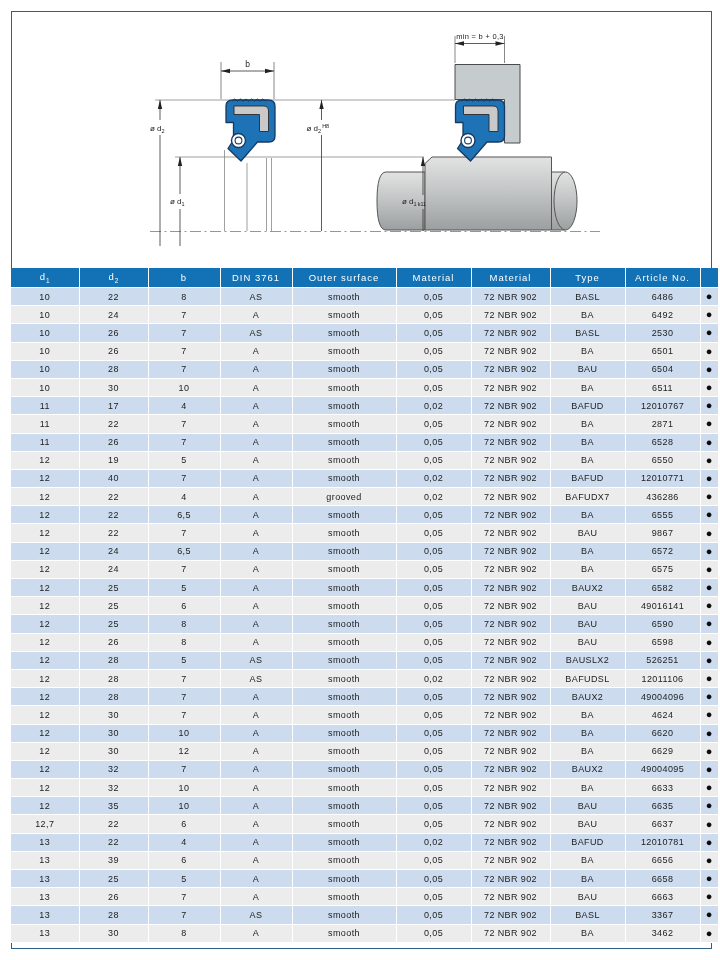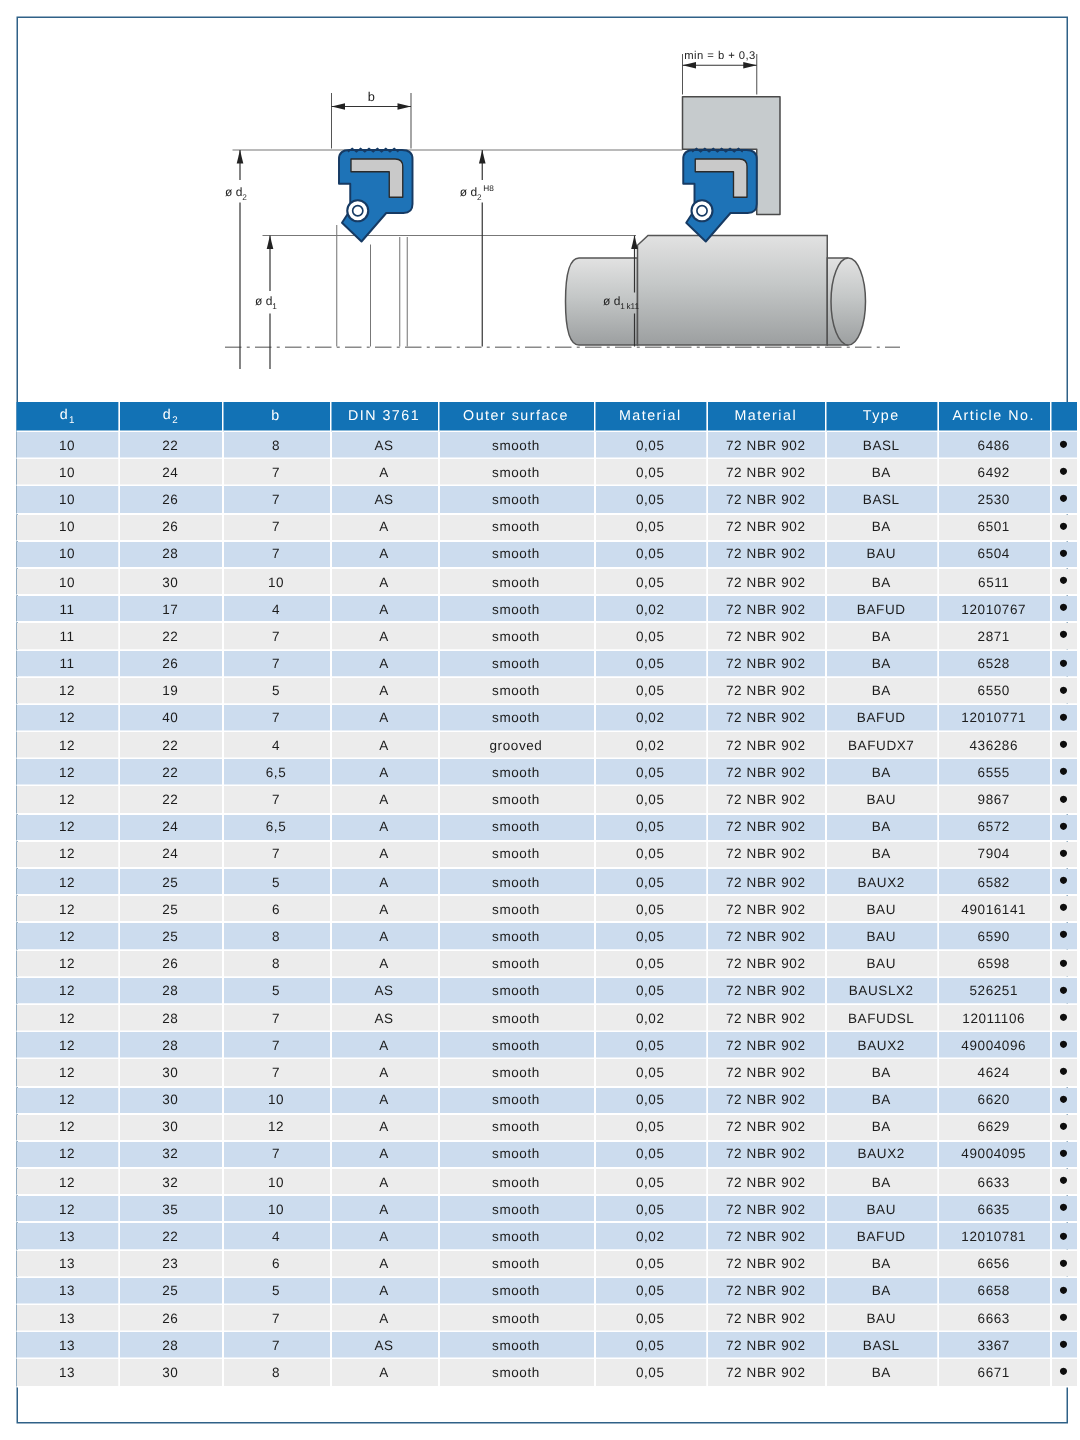--- a/index.html
+++ b/index.html
@@ -347,21 +347,21 @@
   </tr>
         <tr class="row-gray">
     <td>12</td>
     <td>24</td>
     <td>7</td>
     <td>A</td>
     <td>smooth</td>
     <td>0,05</td>
     <td>72 NBR 902</td>
     <td>BA</td>
-    <td>7904</td>
+    <td>6575</td>
     <td><span class="dot">●</span></td>
   </tr>
         <tr class="row-blue">
     <td>12</td>
     <td>25</td>
     <td>5</td>
     <td>A</td>
     <td>smooth</td>
     <td>0,05</td>
     <td>72 NBR 902</td>
@@ -506,35 +506,47 @@
     <td>35</td>
     <td>10</td>
     <td>A</td>
     <td>smooth</td>
     <td>0,05</td>
     <td>72 NBR 902</td>
     <td>BAU</td>
     <td>6635</td>
     <td><span class="dot">●</span></td>
   </tr>
+        <tr class="row-gray">
+    <td>12,7</td>
+    <td>22</td>
+    <td>6</td>
+    <td>A</td>
+    <td>smooth</td>
+    <td>0,05</td>
+    <td>72 NBR 902</td>
+    <td>BAU</td>
+    <td>6637</td>
+    <td><span class="dot">●</span></td>
+  </tr>
         <tr class="row-blue">
     <td>13</td>
     <td>22</td>
     <td>4</td>
     <td>A</td>
     <td>smooth</td>
     <td>0,02</td>
     <td>72 NBR 902</td>
     <td>BAFUD</td>
     <td>12010781</td>
     <td><span class="dot">●</span></td>
   </tr>
         <tr class="row-gray">
     <td>13</td>
-    <td>23</td>
+    <td>39</td>
     <td>6</td>
     <td>A</td>
     <td>smooth</td>
     <td>0,05</td>
     <td>72 NBR 902</td>
     <td>BA</td>
     <td>6656</td>
     <td><span class="dot">●</span></td>
   </tr>
         <tr class="row-blue">
@@ -575,18 +587,18 @@
   </tr>
         <tr class="row-gray">
     <td>13</td>
     <td>30</td>
     <td>8</td>
     <td>A</td>
     <td>smooth</td>
     <td>0,05</td>
     <td>72 NBR 902</td>
     <td>BA</td>
-    <td>6671</td>
+    <td>3462</td>
     <td><span class="dot">●</span></td>
   </tr>
       </tbody>
   </table>
 </div>
 
 </body></html>

